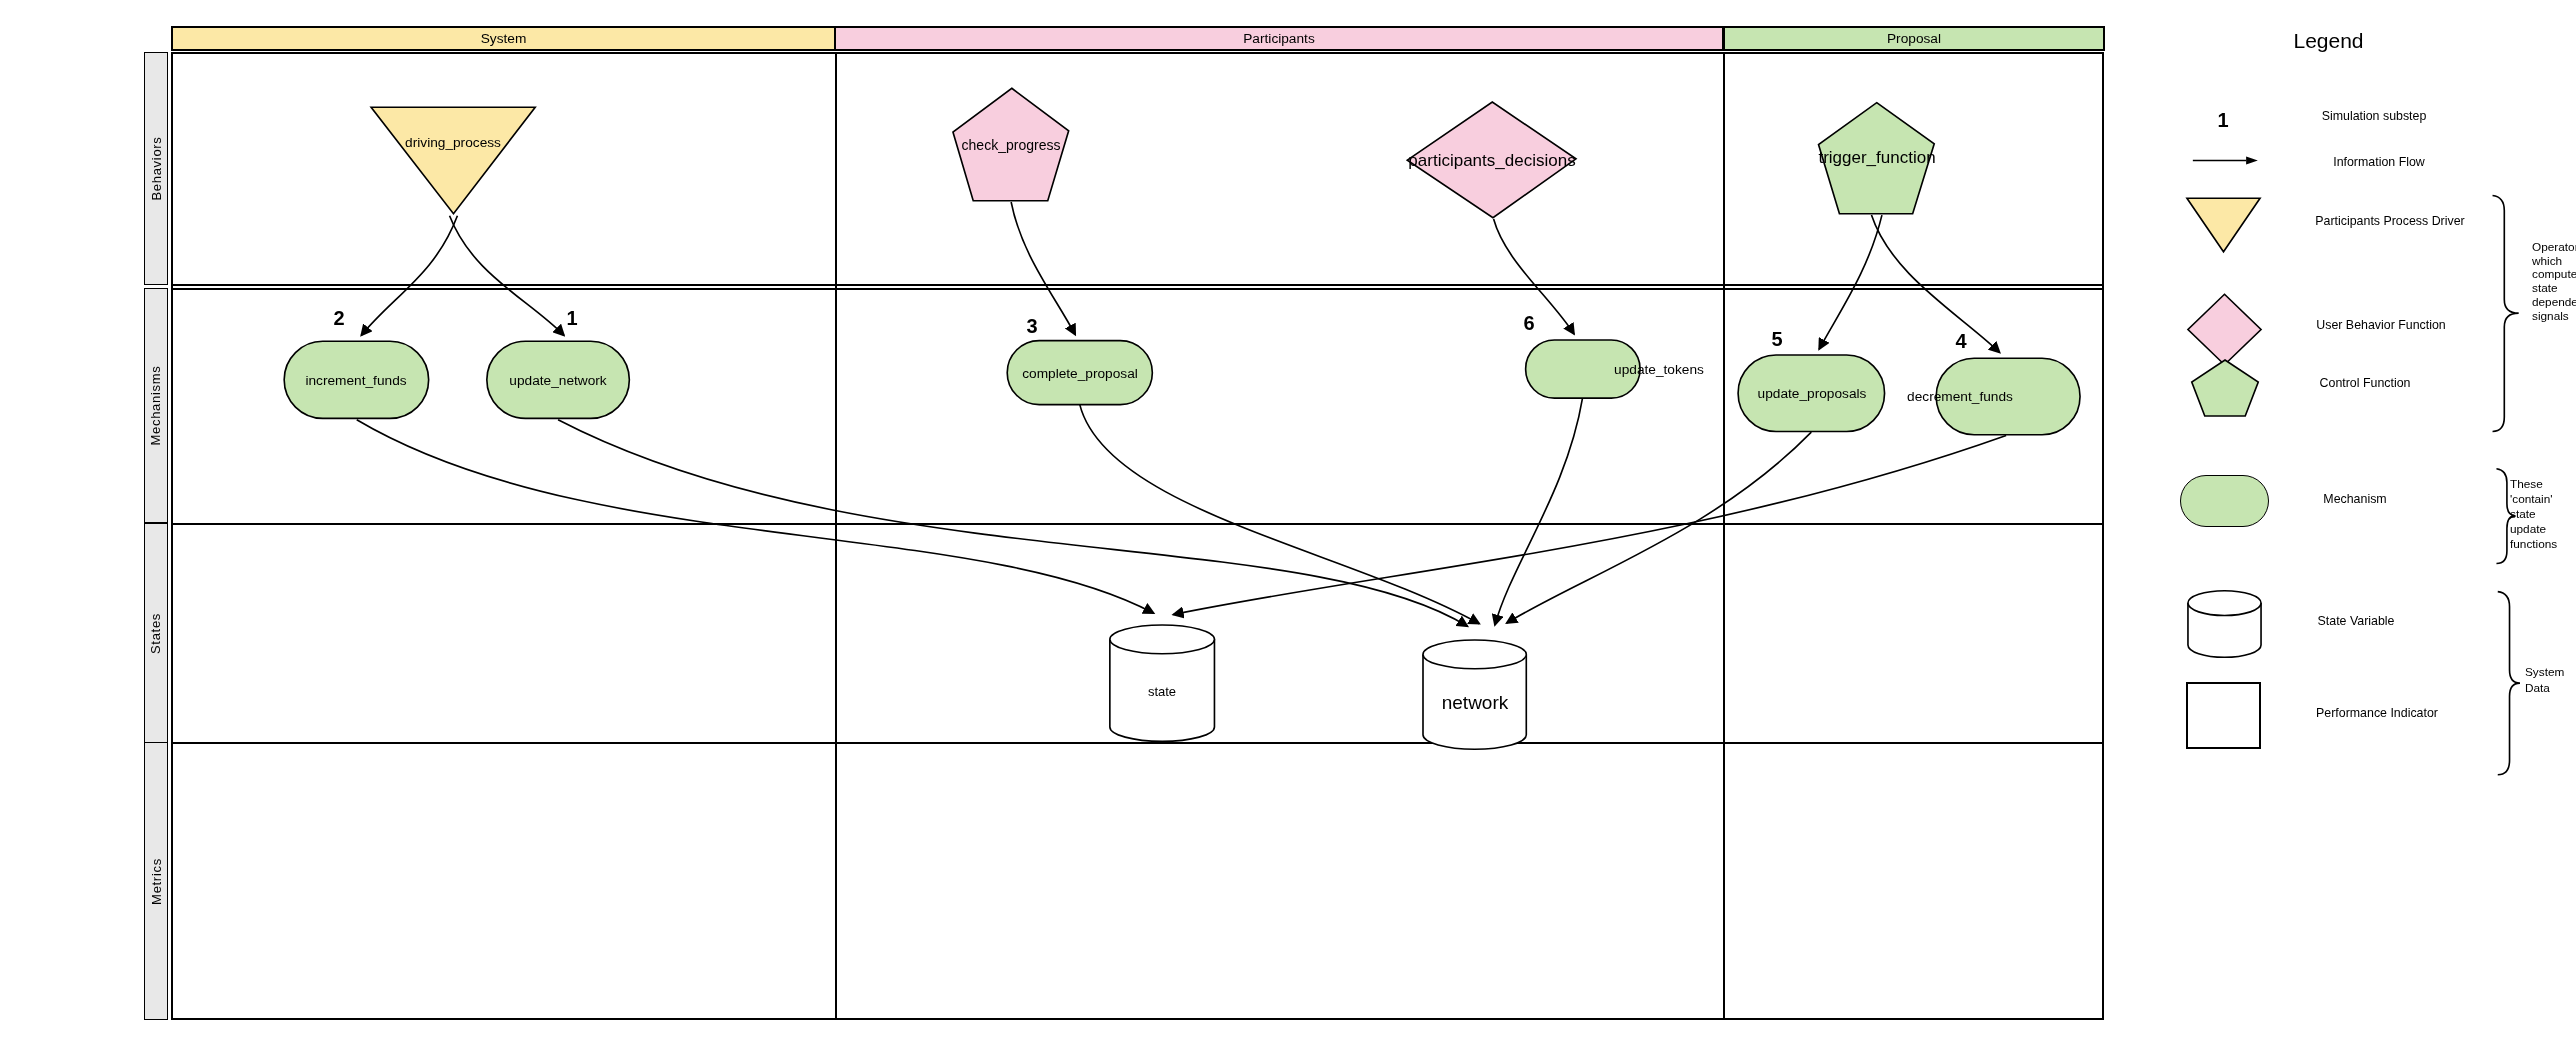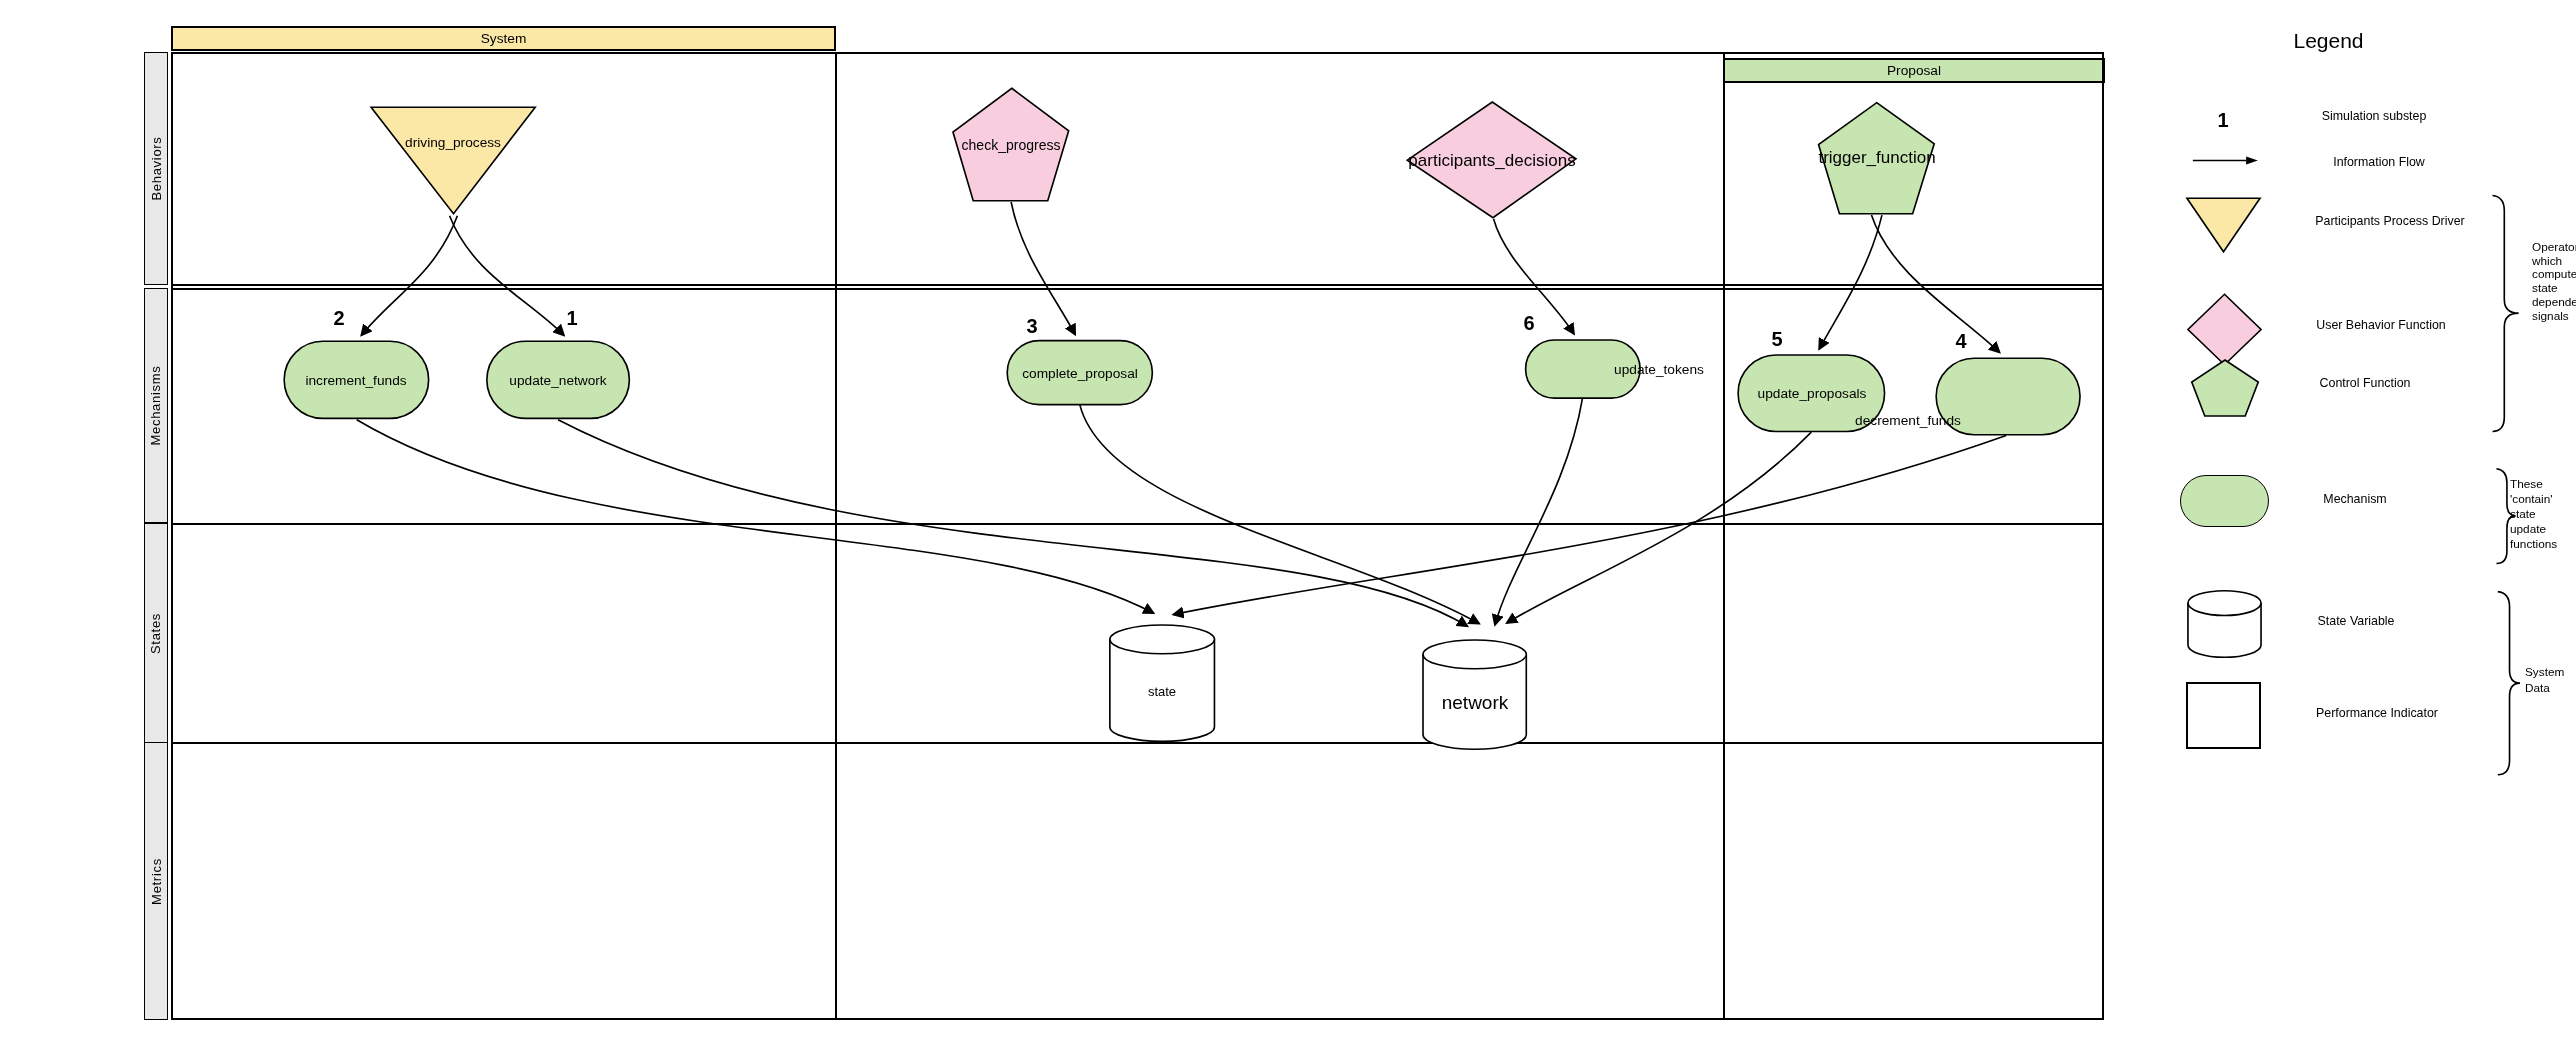--- a/index.html
+++ b/index.html
@@ -32,21 +32,24 @@
   svg{position:absolute;left:0;top:0;}
 </style>
 </head>
 <body>
 
 <div id="canvas">
 
   <div class="abs hdr-cell" style="left:171px;top:26px;width:665px;height:25px;background:var(--yellow);">
     <span>System</span>
   </div>
-  <div class="abs hdr-cell" style="left:1723px;top:26px;width:382px;height:25px;background:var(--green);margin-top:32px;">
+  <div class="abs hdr-cell" style="left:834px;top:26px;width:890px;height:25px;background:var(--pink);">
+    <span>Participants</span>
+  </div>
+  <div class="abs hdr-cell" style="left:1723px;top:26px;width:382px;height:25px;background:var(--green);">
     <span>Proposal</span>
   </div>
 
   <div class="abs lane-cell" style="left:144px;top:52px;width:24px;height:233px;">
     <span class="lane-text">Behaviors</span>
   </div>
   <div class="abs lane-cell" style="left:144px;top:288px;width:24px;height:235px;">
     <span class="lane-text">Mechanisms</span>
   </div>
   <div class="abs lane-cell" style="left:144px;top:523px;width:24px;height:221px;">
@@ -123,21 +126,21 @@
 
   <div class="abs node-label" style="left:453px;top:142px;">driving_process</div>
   <div class="abs node-label" style="left:1011px;top:145px;font-size:14px;">check_progress</div>
   <div class="abs node-label" style="left:1492px;top:161px;font-size:17px;">participants_decisions</div>
   <div class="abs node-label" style="left:1877px;top:158px;font-size:17px;">trigger_function</div>
   <div class="abs node-label" style="left:356px;top:380px;">increment_funds</div>
   <div class="abs node-label" style="left:558px;top:380px;">update_network</div>
   <div class="abs node-label" style="left:1080px;top:373px;">complete_proposal</div>
   <div class="abs node-label" style="left:1659px;top:369px;">update_tokens</div>
   <div class="abs node-label" style="left:1812px;top:393px;">update_proposals</div>
-  <div class="abs node-label" style="left:1908px;top:396px;margin-top:24px;">decrement_funds</div>
+  <div class="abs node-label" style="left:1960px;top:396px;">decrement_funds</div>
   <div class="abs node-label" style="left:1162px;top:691px;font-size:13px;">state</div>
   <div class="abs node-label" style="left:1475px;top:703px;font-size:19px;">network</div>
 
   <div class="abs legend-title" style="left:2263px;top:29px;width:131px;">Legend</div>
 
   <div class="abs legend-num" style="left:2210px;top:109px;width:26px;">1</div>
   <svg class="abs" style="left:2190px;top:154px;" width="72" height="13" viewBox="0 0 110 20">
     <line x1="4" y1="10" x2="86" y2="10" stroke="#000" stroke-width="2.5"></line>
     <polygon points="86,4 104,10 86,16" fill="#000"></polygon>
   </svg>

